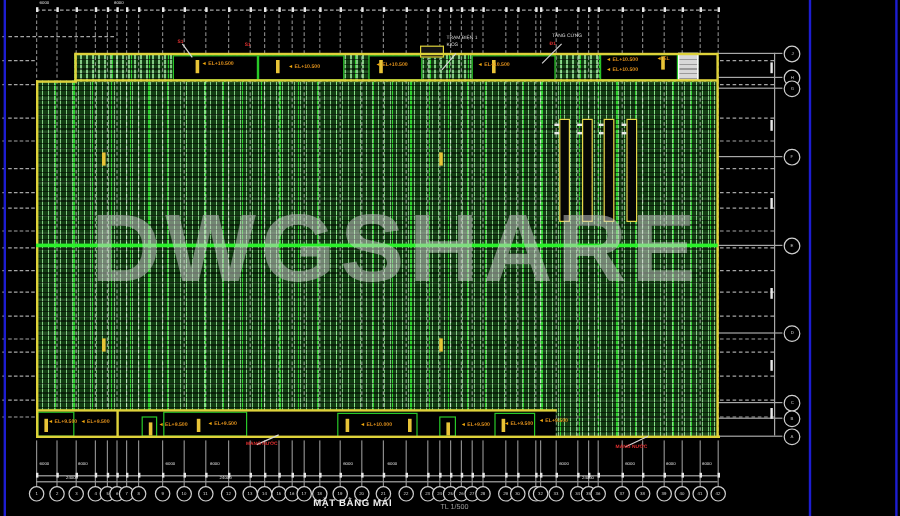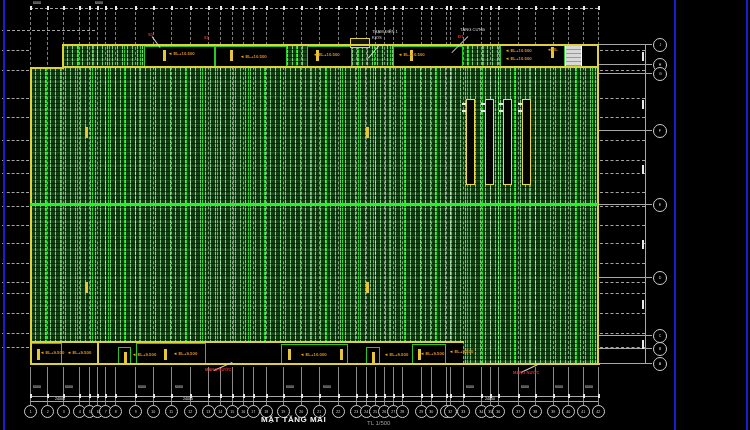--- a/index.html
+++ b/index.html
@@ -47,22 +47,23 @@
          font-weight:bold;letter-spacing:0.5px;z-index:50;}
   #scaletxt{position:absolute;left:367px;top:420px;color:#9a9a9a;font-size:6px;z-index:50;}
   .whitepanel{position:absolute;background:#d8d8d8;border:1px solid #fff;box-sizing:border-box;
     background-image:repeating-linear-gradient(180deg,#9a9a9a 0 1px,transparent 1px 4px);}
 </style>
 </head>
 <body>
 
 <div id="canvas">
   <div id="watermark">
+    <span id="wm-main">DWGSHARE</span>
   </div>
-  <div id="title">MẶT TĂNG MÁI</div>
+  <div id="title">MẶT BẰNG MÁI</div>
   <div id="scaletxt">TL 1/500</div>
   <div id="gen">
       <div class="hatch" style="left: 30px; top: 67px; width: 568px; height: 297px; z-index: 1;"></div>
       <div class="hatch" style="left: 62px; top: 45px; width: 536px; height: 23px; z-index: 1;"></div>
       <div class="vgrid" style="left: 30px; top: 12px; height: 352px; z-index: 3;"></div>
       <div class="vext" style="left: 30px; top: 367px; height: 39px; z-index: 6;"></div>
       <div class="vgrid" style="left: 47px; top: 12px; height: 352px; z-index: 3;"></div>
       <div class="vext" style="left: 47px; top: 367px; height: 39px; z-index: 6;"></div>
       <div class="vgrid" style="left: 63px; top: 12px; height: 352px; z-index: 3;"></div>
       <div class="vext" style="left: 63px; top: 367px; height: 39px; z-index: 6;"></div>

